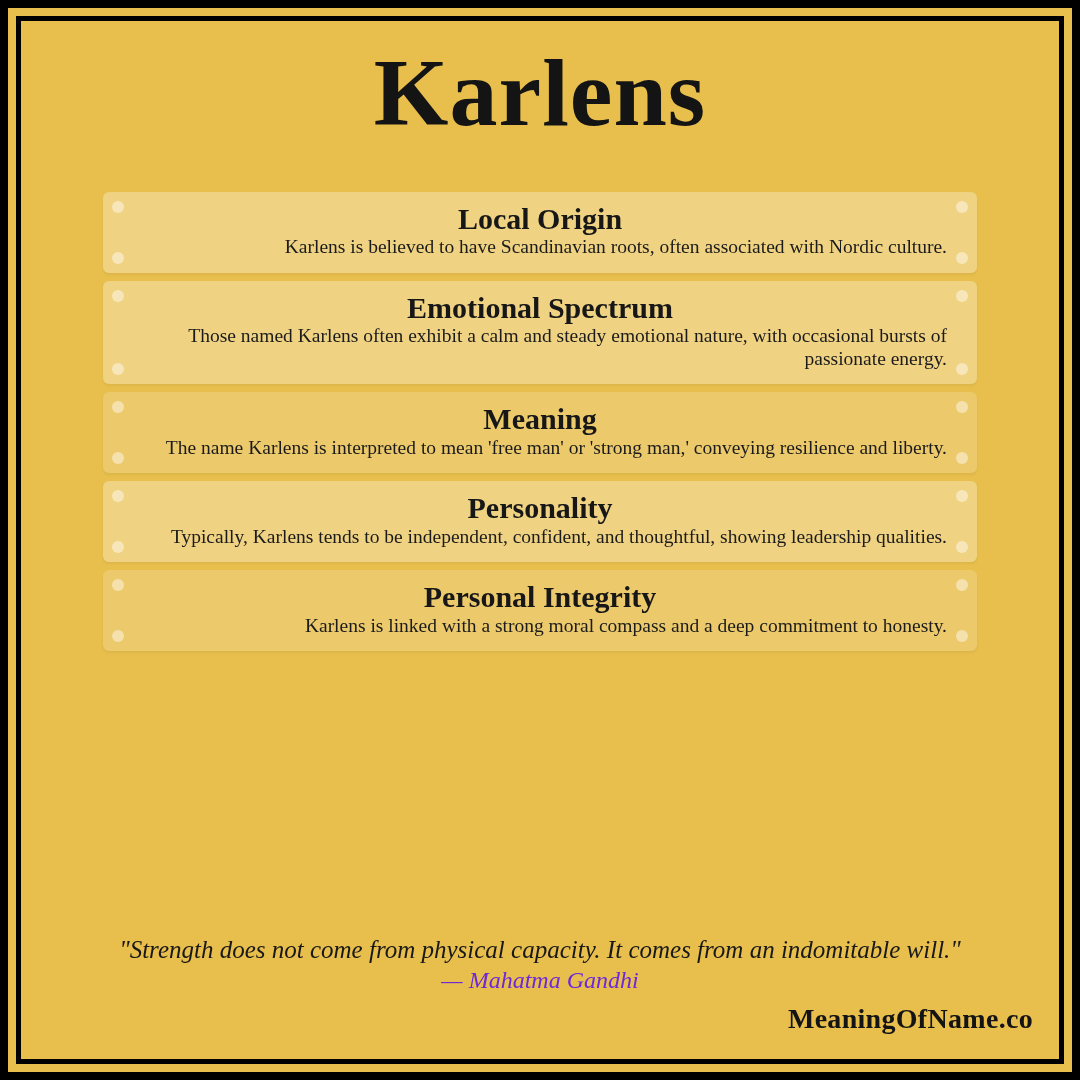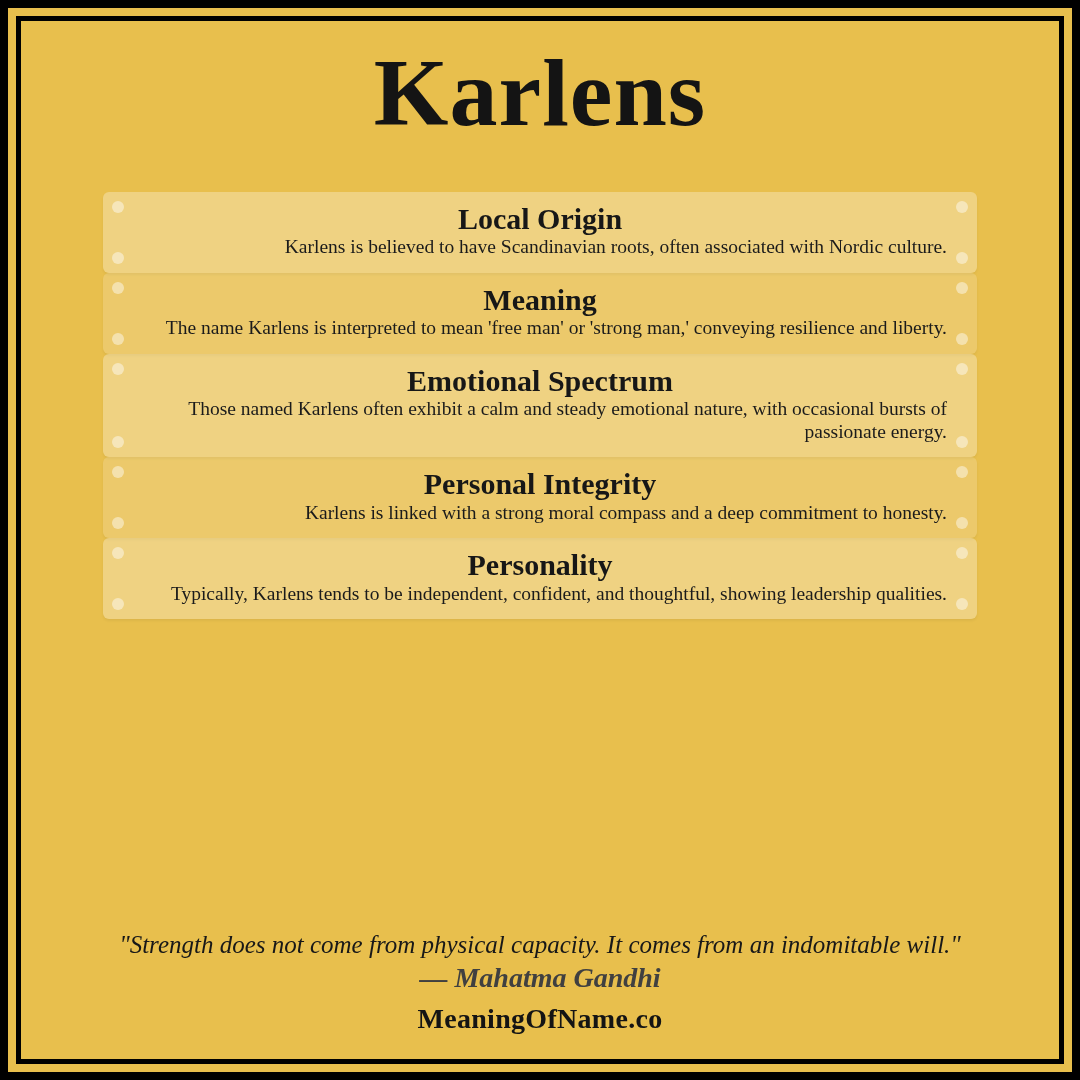--- a/index.html
+++ b/index.html
@@ -52,21 +52,21 @@
     color: #141414;
     letter-spacing: 1px;
     margin-top: 8px;
     margin-bottom: 4px;
     font-family: "Liberation Serif", serif;
   }
   .cards {
     margin-top: 44px;
     display: flex;
     flex-direction: column;
-    gap: 0;
+    gap: 8px;
   }
   .card {
     position: relative;
     box-sizing: border-box;
     margin: 0 56px;
     padding: 10px 30px 14px 30px;
     border-radius: 6px;
     background: rgba(255, 255, 255, 0.30);
     box-shadow: 0 2px 3px rgba(0,0,0,0.05);
   }
@@ -110,33 +110,33 @@
     font-style: italic;
     font-size: 25px;
     color: #181818;
     line-height: 1.2;
     margin: 0;
     white-space: nowrap;
     font-family: "Liberation Serif", serif;
   }
   .attrib {
     font-style: italic;
-    font-size: 28px;
-    color: #404040;
+    font-size: 24px;
+    color: #6d28d9;
     margin: 2px 0 0 0;
     font-family: "Liberation Serif", serif;
-    font-weight: bold;
   }
   .brand {
     font-size: 28px;
     font-weight: bold;
     color: #141414;
     margin: 9px 0 0 0;
     letter-spacing: 0.3px;
     font-family: "Liberation Serif", serif;
+    text-align: right;
   }
 </style>
 </head>
 <body>
 
 <div class="poster">
   <div class="frame-outer">
     <div class="frame-mid">
       <div class="frame-inner">
 
@@ -146,54 +146,54 @@
 
           <div class="card">
             <span class="dot tl"></span>
             <span class="dot tr"></span>
             <span class="dot bl"></span>
             <span class="dot br"></span>
             <div class="card-title">Local Origin</div>
             <div class="card-body">Karlens is believed to have Scandinavian roots, often associated with Nordic culture.</div>
           </div>
 
+          <div class="card">
+            <span class="dot tl"></span>
+            <span class="dot tr"></span>
+            <span class="dot bl"></span>
+            <span class="dot br"></span>
+            <div class="card-title">Emotional Spectrum</div>
+            <div class="card-body">Those named Karlens often exhibit a calm and steady emotional nature, with occasional bursts of passionate energy.</div>
+          </div>
+
           <div class="card alt">
             <span class="dot tl"></span>
             <span class="dot tr"></span>
             <span class="dot bl"></span>
             <span class="dot br"></span>
             <div class="card-title">Meaning</div>
             <div class="card-body">The name Karlens is interpreted to mean 'free man' or 'strong man,' conveying resilience and liberty.</div>
           </div>
 
           <div class="card">
             <span class="dot tl"></span>
             <span class="dot tr"></span>
             <span class="dot bl"></span>
             <span class="dot br"></span>
-            <div class="card-title">Emotional Spectrum</div>
-            <div class="card-body">Those named Karlens often exhibit a calm and steady emotional nature, with occasional bursts of passionate energy.</div>
+            <div class="card-title">Personality</div>
+            <div class="card-body">Typically, Karlens tends to be independent, confident, and thoughtful, showing leadership qualities.</div>
           </div>
 
           <div class="card alt">
             <span class="dot tl"></span>
             <span class="dot tr"></span>
             <span class="dot bl"></span>
             <span class="dot br"></span>
             <div class="card-title">Personal Integrity</div>
             <div class="card-body">Karlens is linked with a strong moral compass and a deep commitment to honesty.</div>
-          </div>
-
-          <div class="card">
-            <span class="dot tl"></span>
-            <span class="dot tr"></span>
-            <span class="dot bl"></span>
-            <span class="dot br"></span>
-            <div class="card-title">Personality</div>
-            <div class="card-body">Typically, Karlens tends to be independent, confident, and thoughtful, showing leadership qualities.</div>
           </div>
 
 
         </div>
 
         <div class="footer">
           <p class="quote">"Strength does not come from physical capacity. It comes from an indomitable will."</p>
           <p class="attrib">— Mahatma Gandhi</p>
           <p class="brand">MeaningOfName.co</p>
         </div>

